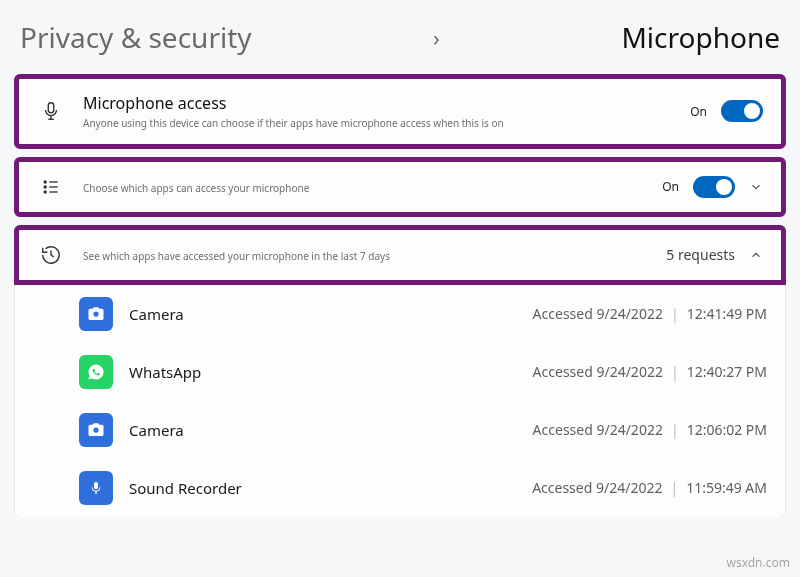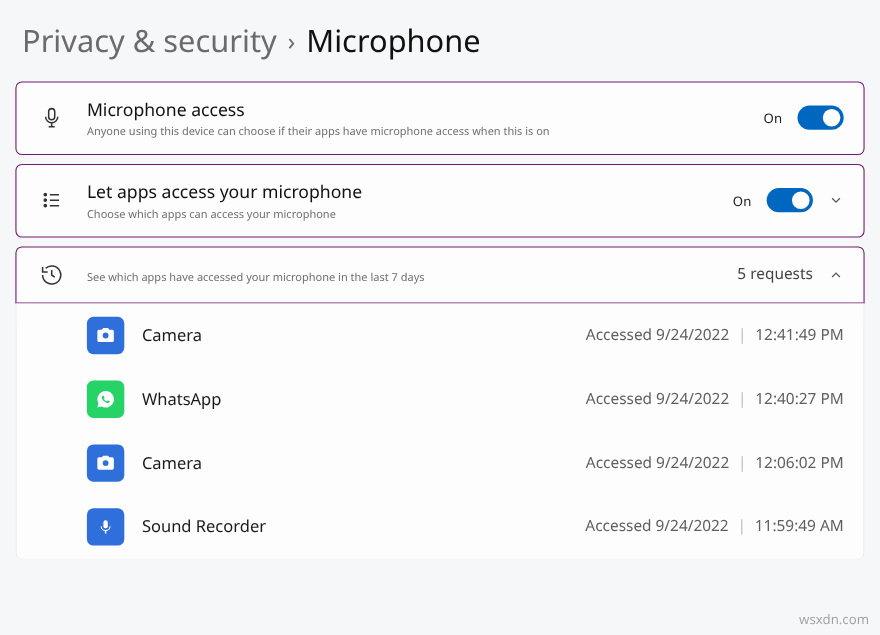--- a/index.html
+++ b/index.html
@@ -11,27 +11,28 @@
       height: 577px;
       padding: 8px 14px;
       position: relative;
     }
     .breadcrumb {
       display: flex;
       align-items: center;
       gap: 10px;
       font-size: 28px;
       padding: 10px 6px 18px 6px;
+      justify-content: space-between;
     }
     .breadcrumb .parent { color: #6b6b6b; font-weight: 400; }
     .breadcrumb .sep { color: #6b6b6b; font-size: 22px; }
     .breadcrumb .current { font-weight: 400; color: #111; }
     .card {
       background: #fdfdfd;
-      border: 1px solid #701a75;
+      border: 5px solid #701a75;
       border-radius: 6px;
       margin-bottom: 8px;
       padding: 14px 18px;
       display: flex;
       align-items: center;
       gap: 18px;
     }
     .card .icon-slot {
       width: 28px;
       display: flex;
@@ -169,21 +170,20 @@
     <svg width="20" height="20" viewBox="0 0 24 24" fill="none" stroke="currentColor" stroke-width="1.6">
       <circle cx="5" cy="6" r="1.2" fill="currentColor"></circle>
       <circle cx="5" cy="12" r="1.2" fill="currentColor"></circle>
       <circle cx="5" cy="18" r="1.2" fill="currentColor"></circle>
       <line x1="10" y1="6" x2="20" y2="6"></line>
       <line x1="10" y1="12" x2="20" y2="12"></line>
       <line x1="10" y1="18" x2="20" y2="18"></line>
     </svg>
   </div>
   <div class="text-col">
-    <div class="title">Let apps access your microphone</div>
     <div class="subtitle">Choose which apps can access your microphone</div>
   </div>
   <div class="right-col">
     <span class="state-label">On</span>
     <div class="toggle"></div>
     <div class="chevron">
       <svg width="14" height="14" viewBox="0 0 24 24" fill="none" stroke="currentColor" stroke-width="2">
           <polyline points="6 9 12 15 18 9"></polyline>
         </svg>
     </div>

